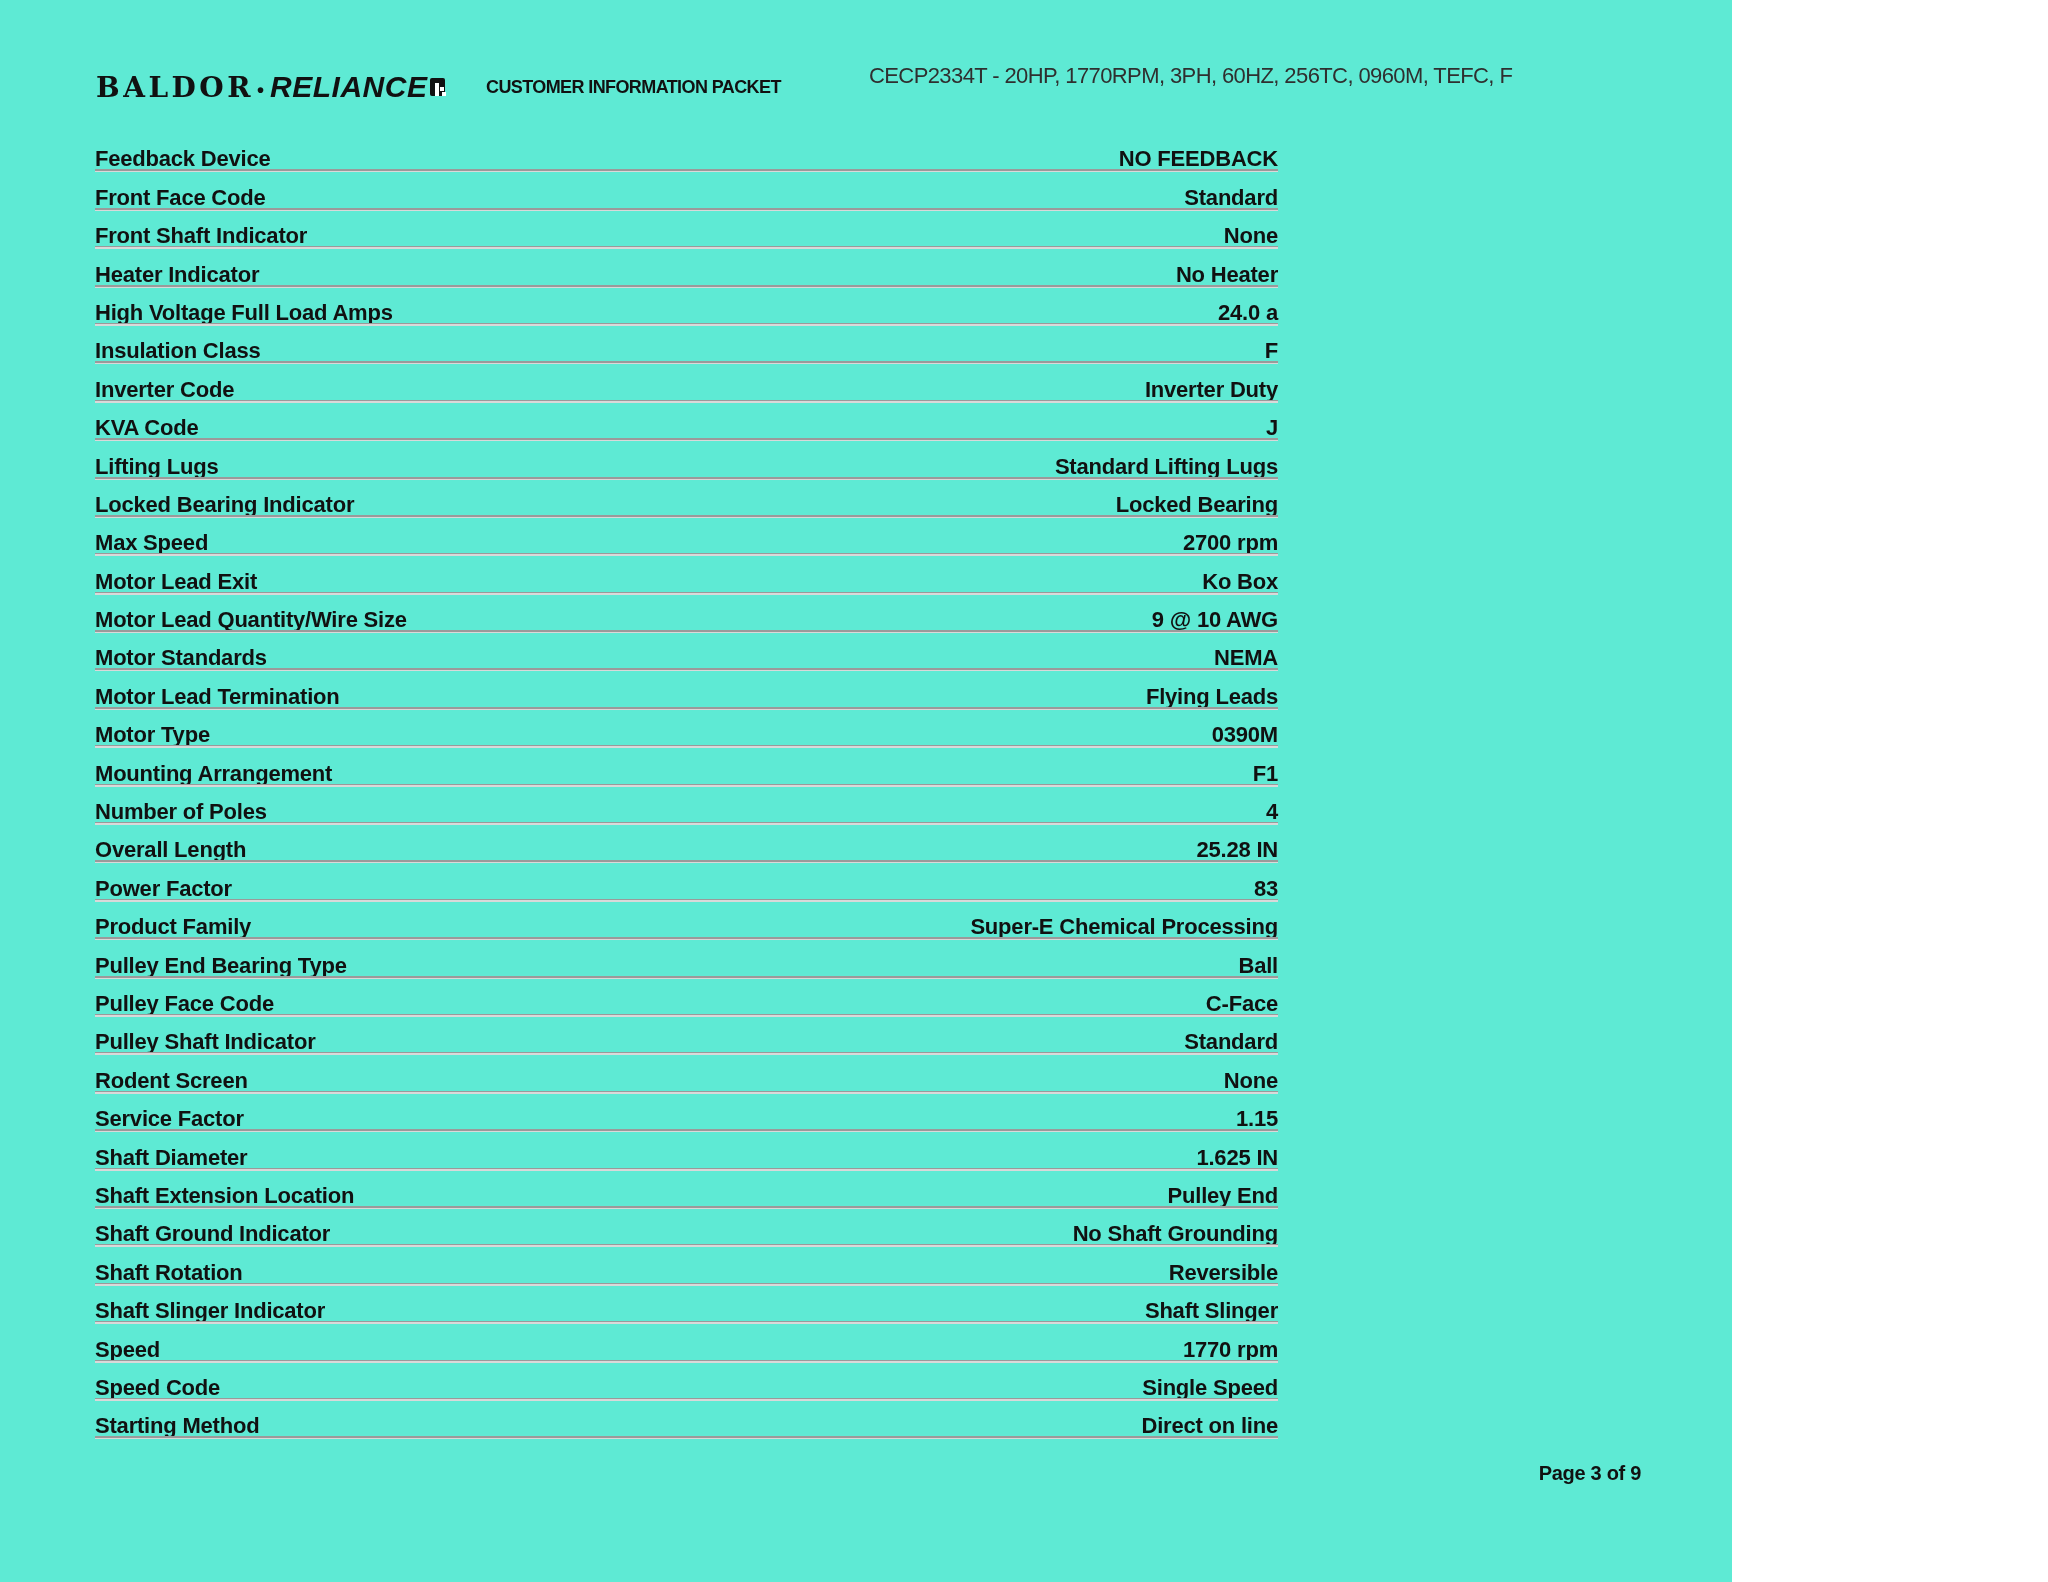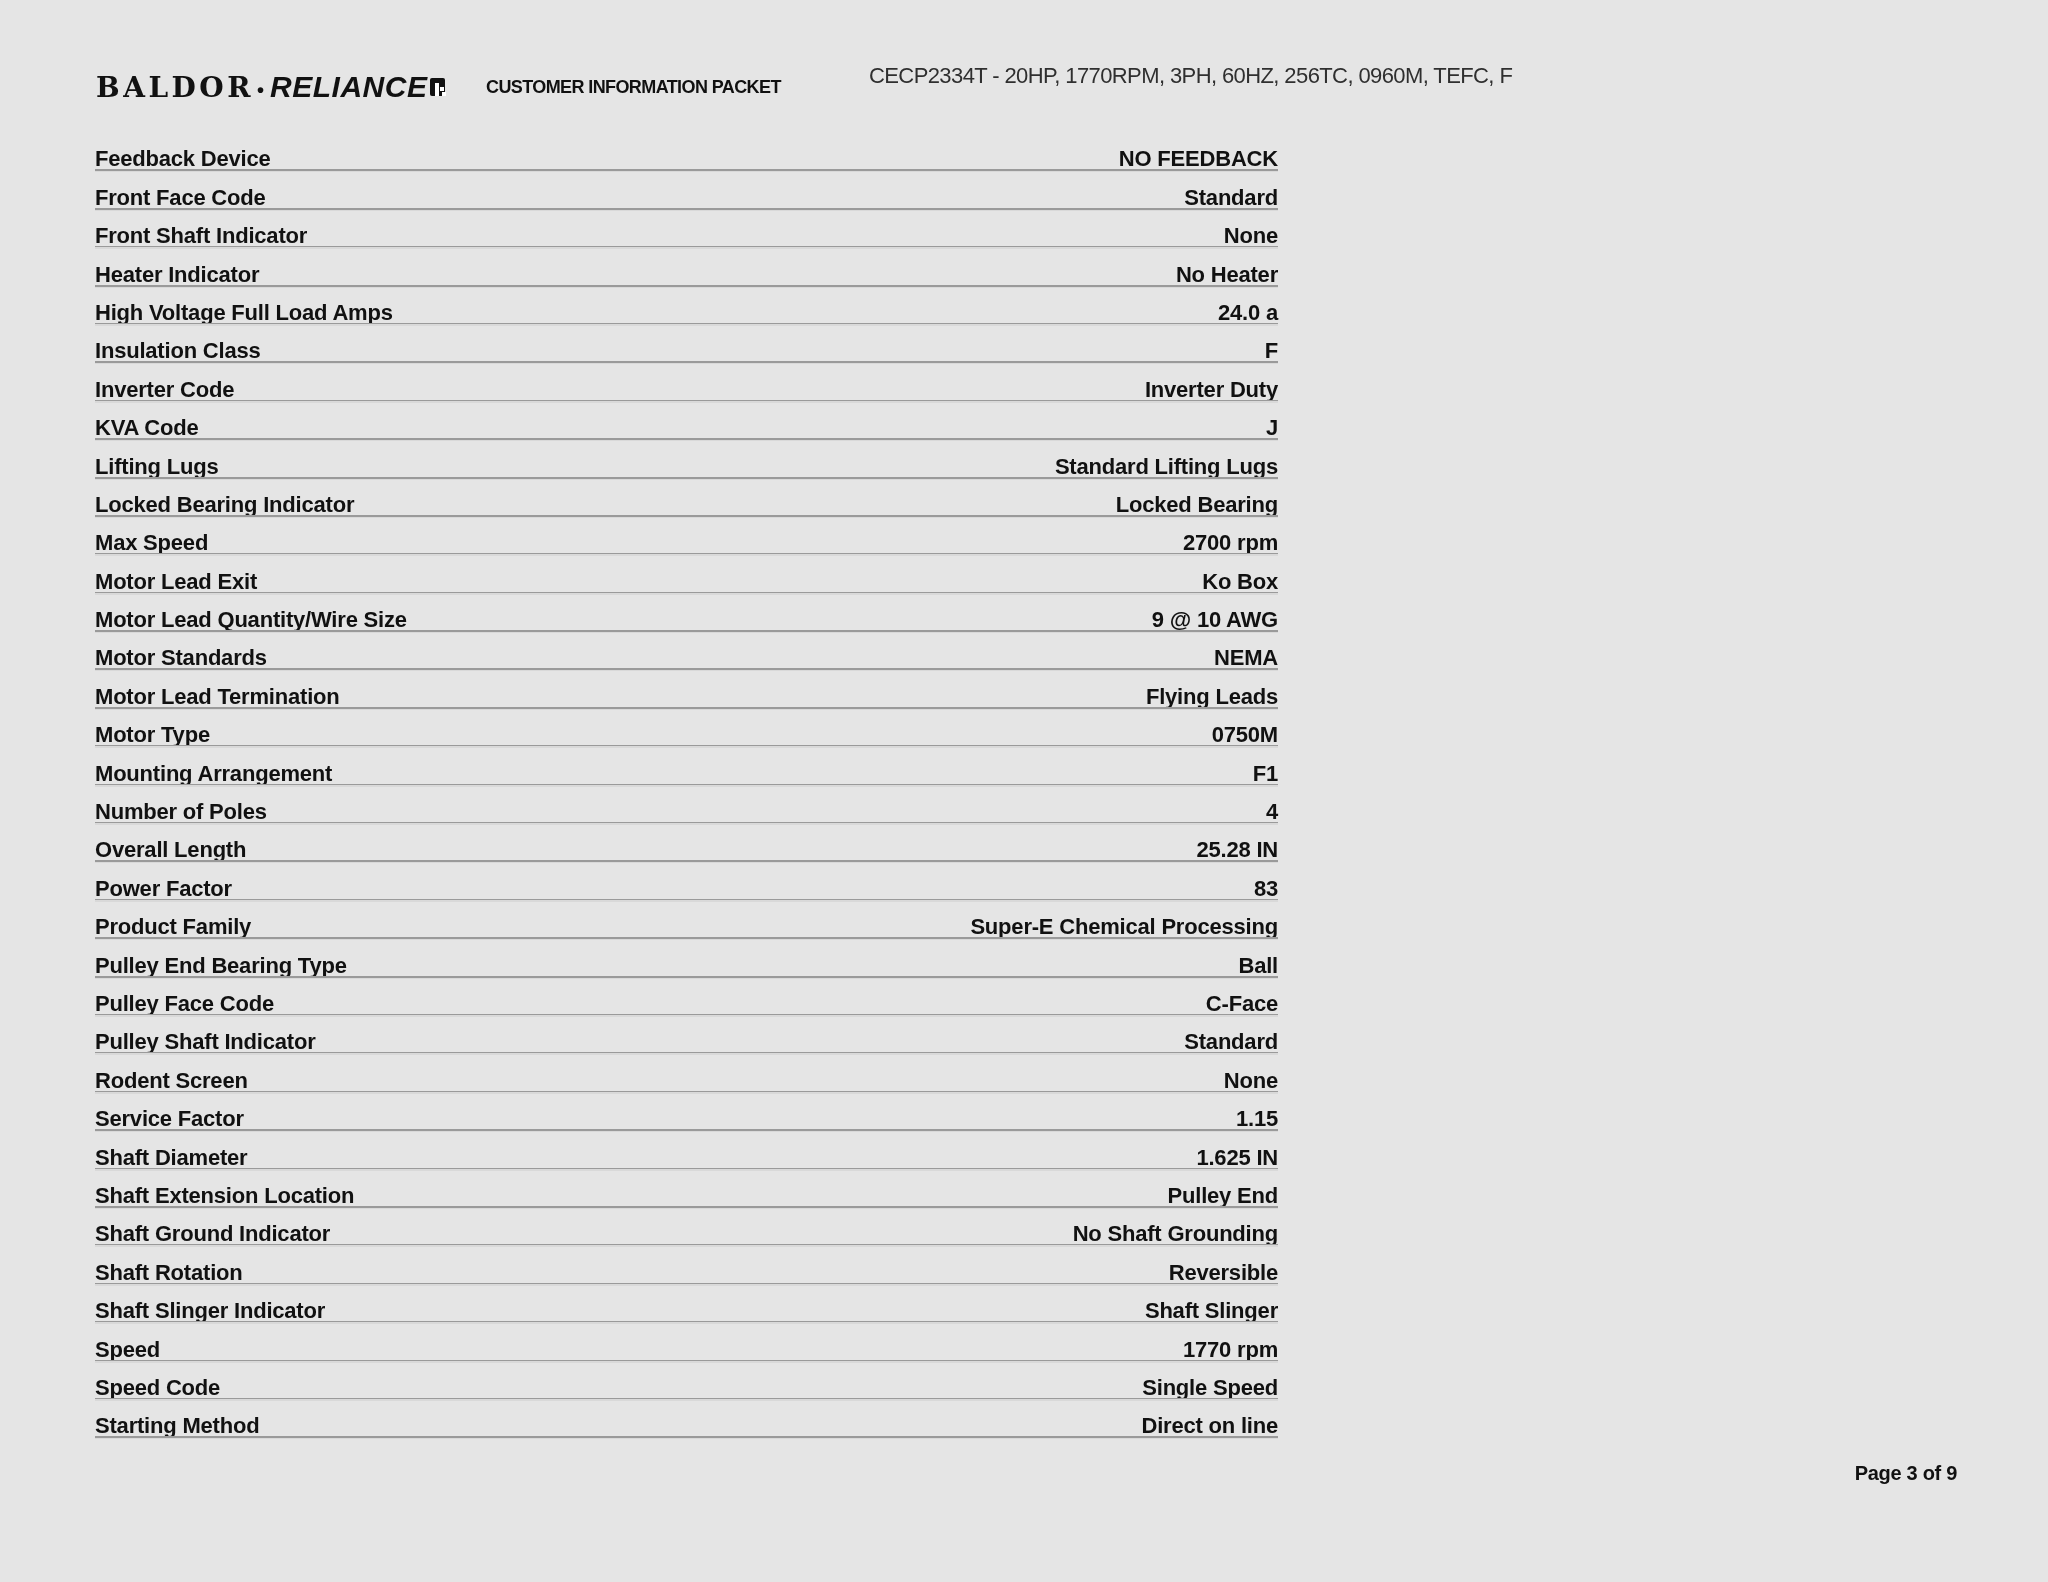--- a/index.html
+++ b/index.html
@@ -2,23 +2,23 @@
 <html><head>
 <meta charset="utf-8">
 <style>
   html, body {
     margin: 0;
     padding: 0;
     background: #ffffff;
   }
   .page {
     position: relative;
-    width: 2048px;
+    width: 1732px;
     height: 1582px;
-    background: #e5e5e5;
+    background: #5eead4;
     font-family: "Liberation Sans", sans-serif;
     color: #111111;
     overflow: hidden;
   }
 
   
   .header {
     position: absolute;
     left: 0; top: 0; right: 0;
     height: 125px;
@@ -222,21 +222,21 @@
       <span class="spec-value">NEMA</span>
     </div>
 
     <div class="spec-row">
       <span class="spec-label">Motor Lead Termination</span>
       <span class="spec-value">Flying Leads</span>
     </div>
 
     <div class="spec-row">
       <span class="spec-label">Motor Type</span>
-      <span class="spec-value">0750M</span>
+      <span class="spec-value">0390M</span>
     </div>
 
     <div class="spec-row">
       <span class="spec-label">Mounting Arrangement</span>
       <span class="spec-value">F1</span>
     </div>
 
     <div class="spec-row">
       <span class="spec-label">Number of Poles</span>
       <span class="spec-value">4</span>

